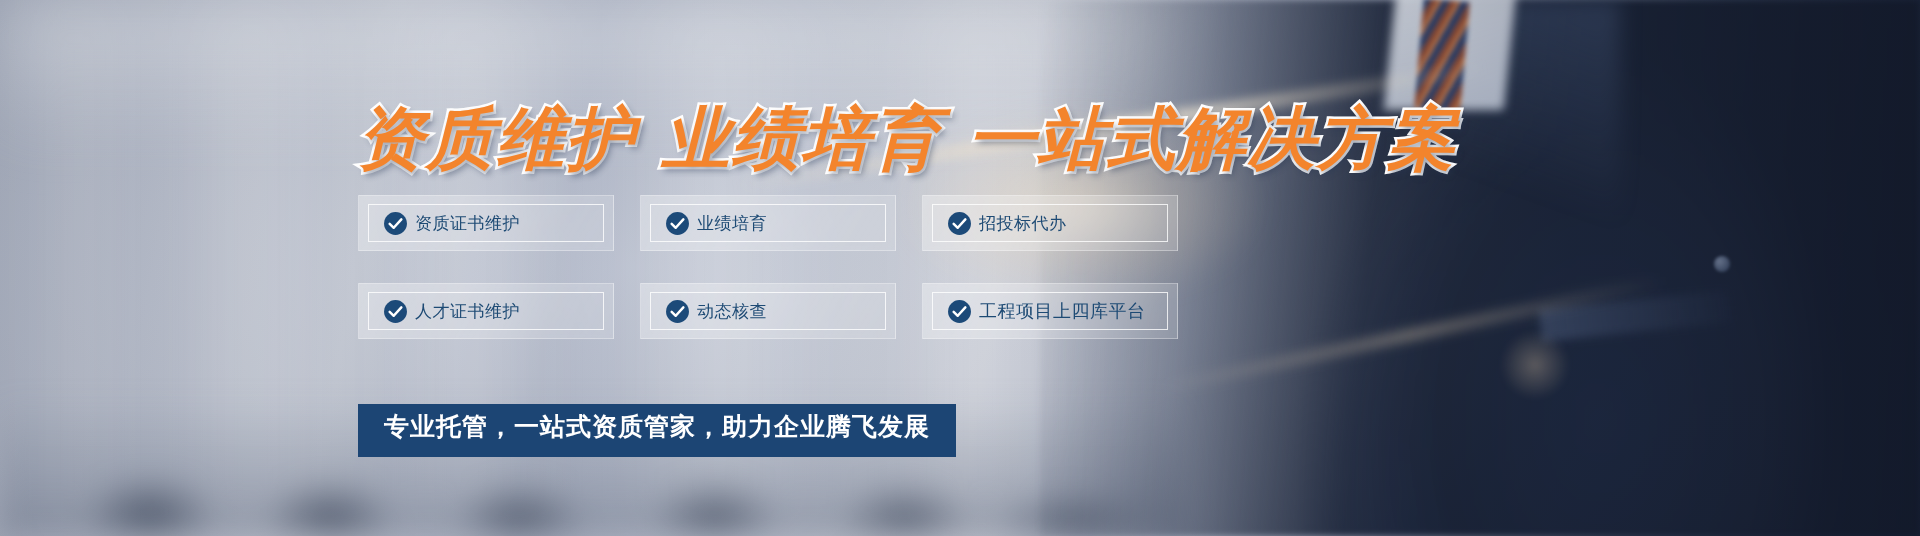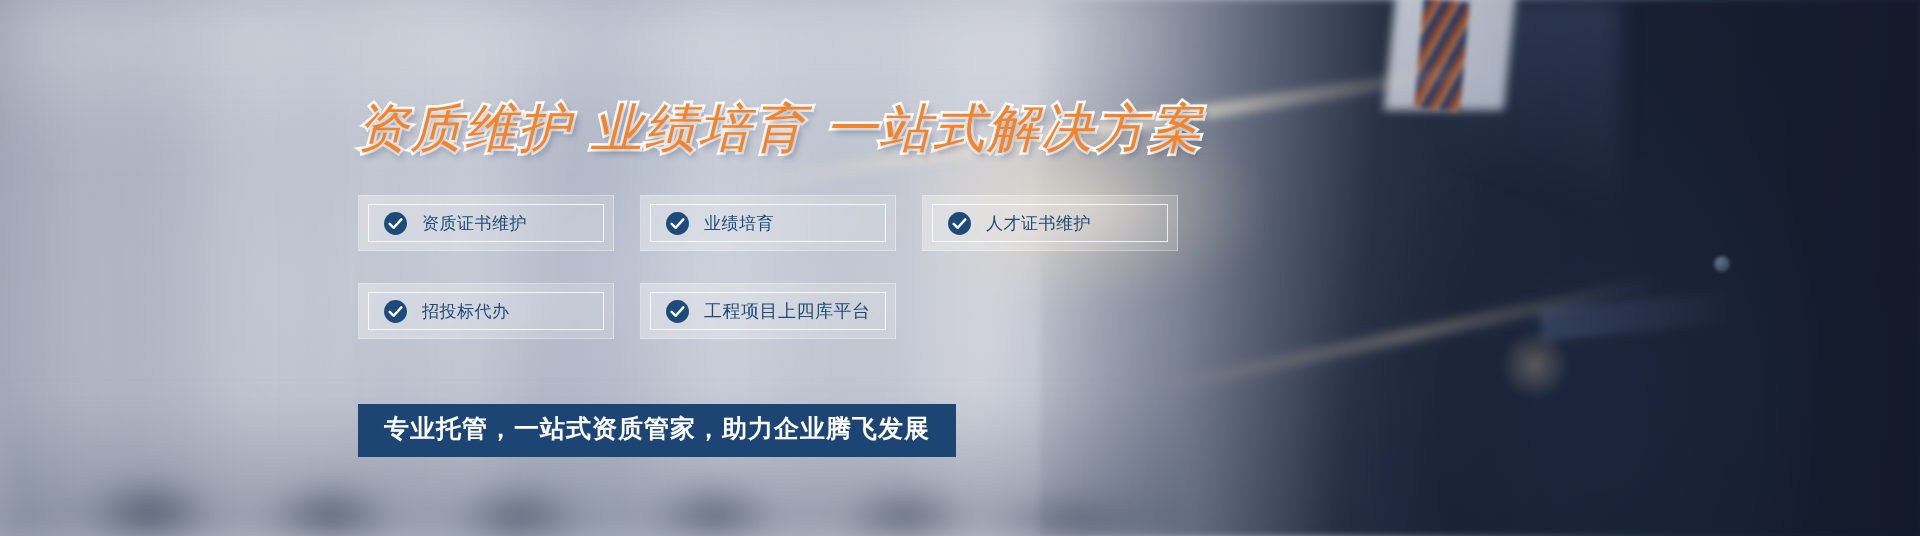--- a/index.html
+++ b/index.html
@@ -132,21 +132,21 @@
     background:radial-gradient(ellipse 1250px 620px at 33% 50%, rgba(255,255,255,.10), rgba(20,28,46,.12) 75%, rgba(16,22,38,.30) 100%);
     pointer-events:none;
   }
 
   
   .content{position:absolute;left:0;top:0;width:1920px;height:536px;}
 
   .headline{
     position:absolute;left:356px;top:94px;
     font-family:"DejaVu Sans","Liberation Sans",sans-serif;
-    font-size:52px;font-weight:normal;font-style:italic;
+    font-size:68px;font-weight:bold;font-style:italic;
     letter-spacing:2px;
     color:#f3842c;
     white-space:nowrap;
     -webkit-text-stroke:5px #ffffff;
     paint-order:stroke fill;
     text-shadow:
       3px 4px 6px rgba(40,55,85,.45);
   }
 
   .features{
@@ -170,38 +170,38 @@
     border:1.5px solid rgba(255,255,255,.80);
     pointer-events:none;
   }
   .check-icon{
     position:relative;z-index:2;
     width:25px;height:25px;flex:0 0 25px;margin-left:16px;
     display:block;
   }
   .feature-label{
     position:relative;z-index:2;
-    margin-left:14px;
+    margin-left:7px;
     font-family:Liberation Mono, monospace;
     font-size:17px;font-weight:500;
     color:#1d4a74;
     letter-spacing:.5px;
     white-space:nowrap;
   }
   .feature-box.wide .feature-label{font-size:18px;}
 
   .slogan{
     position:absolute;left:358px;top:404px;
     background:#1c4574;
     padding:11px 26px 13px 26px;
     box-sizing:border-box;
     display:inline-block;
   }
   .slogan-text{
-    font-family:Liberation Serif, serif;
+    font-family:Liberation Mono, monospace;
     font-size:25px;font-weight:bold;color:#ffffff;
     letter-spacing:1px;white-space:nowrap;
     line-height:1.15;
   }
 </style>
 </head>
 <body>
 
 <div id="banner">
 
@@ -250,34 +250,44 @@
       </div>
 
       <div class="feature-box">
         <span class="feature-inner"></span>
         <span class="check-icon">
           <svg viewBox="0 0 24 24" width="25" height="25" aria-hidden="true">
             <circle cx="12" cy="12" r="11" fill="#1c4a79"></circle>
             <path d="M6.4 12.3 L10.3 16.1 L17.6 8.1" fill="none" stroke="#ffffff" stroke-width="2.4" stroke-linecap="round" stroke-linejoin="round"></path>
           </svg>
         </span>
+        <span class="feature-label">招投标代办</span>
+      </div>
+
+      <div class="feature-box">
+        <span class="feature-inner"></span>
+        <span class="check-icon">
+          <svg viewBox="0 0 24 24" width="25" height="25" aria-hidden="true">
+            <circle cx="12" cy="12" r="11" fill="#1c4a79"></circle>
+            <path d="M6.4 12.3 L10.3 16.1 L17.6 8.1" fill="none" stroke="#ffffff" stroke-width="2.4" stroke-linecap="round" stroke-linejoin="round"></path>
+          </svg>
+        </span>
         <span class="feature-label">人才证书维护</span>
       </div>
 
       <div class="feature-box">
         <span class="feature-inner"></span>
         <span class="check-icon">
           <svg viewBox="0 0 24 24" width="25" height="25" aria-hidden="true">
             <circle cx="12" cy="12" r="11" fill="#1c4a79"></circle>
             <path d="M6.4 12.3 L10.3 16.1 L17.6 8.1" fill="none" stroke="#ffffff" stroke-width="2.4" stroke-linecap="round" stroke-linejoin="round"></path>
           </svg>
         </span>
-        <span class="feature-label">招投标代办</span>
-      </div>
-
+        <span class="feature-label">动态核查</span>
+      </div>
 
       <div class="feature-box wide">
         <span class="feature-inner"></span>
         <span class="check-icon">
           <svg viewBox="0 0 24 24" width="25" height="25" aria-hidden="true">
             <circle cx="12" cy="12" r="11" fill="#1c4a79"></circle>
             <path d="M6.4 12.3 L10.3 16.1 L17.6 8.1" fill="none" stroke="#ffffff" stroke-width="2.4" stroke-linecap="round" stroke-linejoin="round"></path>
           </svg>
         </span>
         <span class="feature-label">工程项目上四库平台</span>

